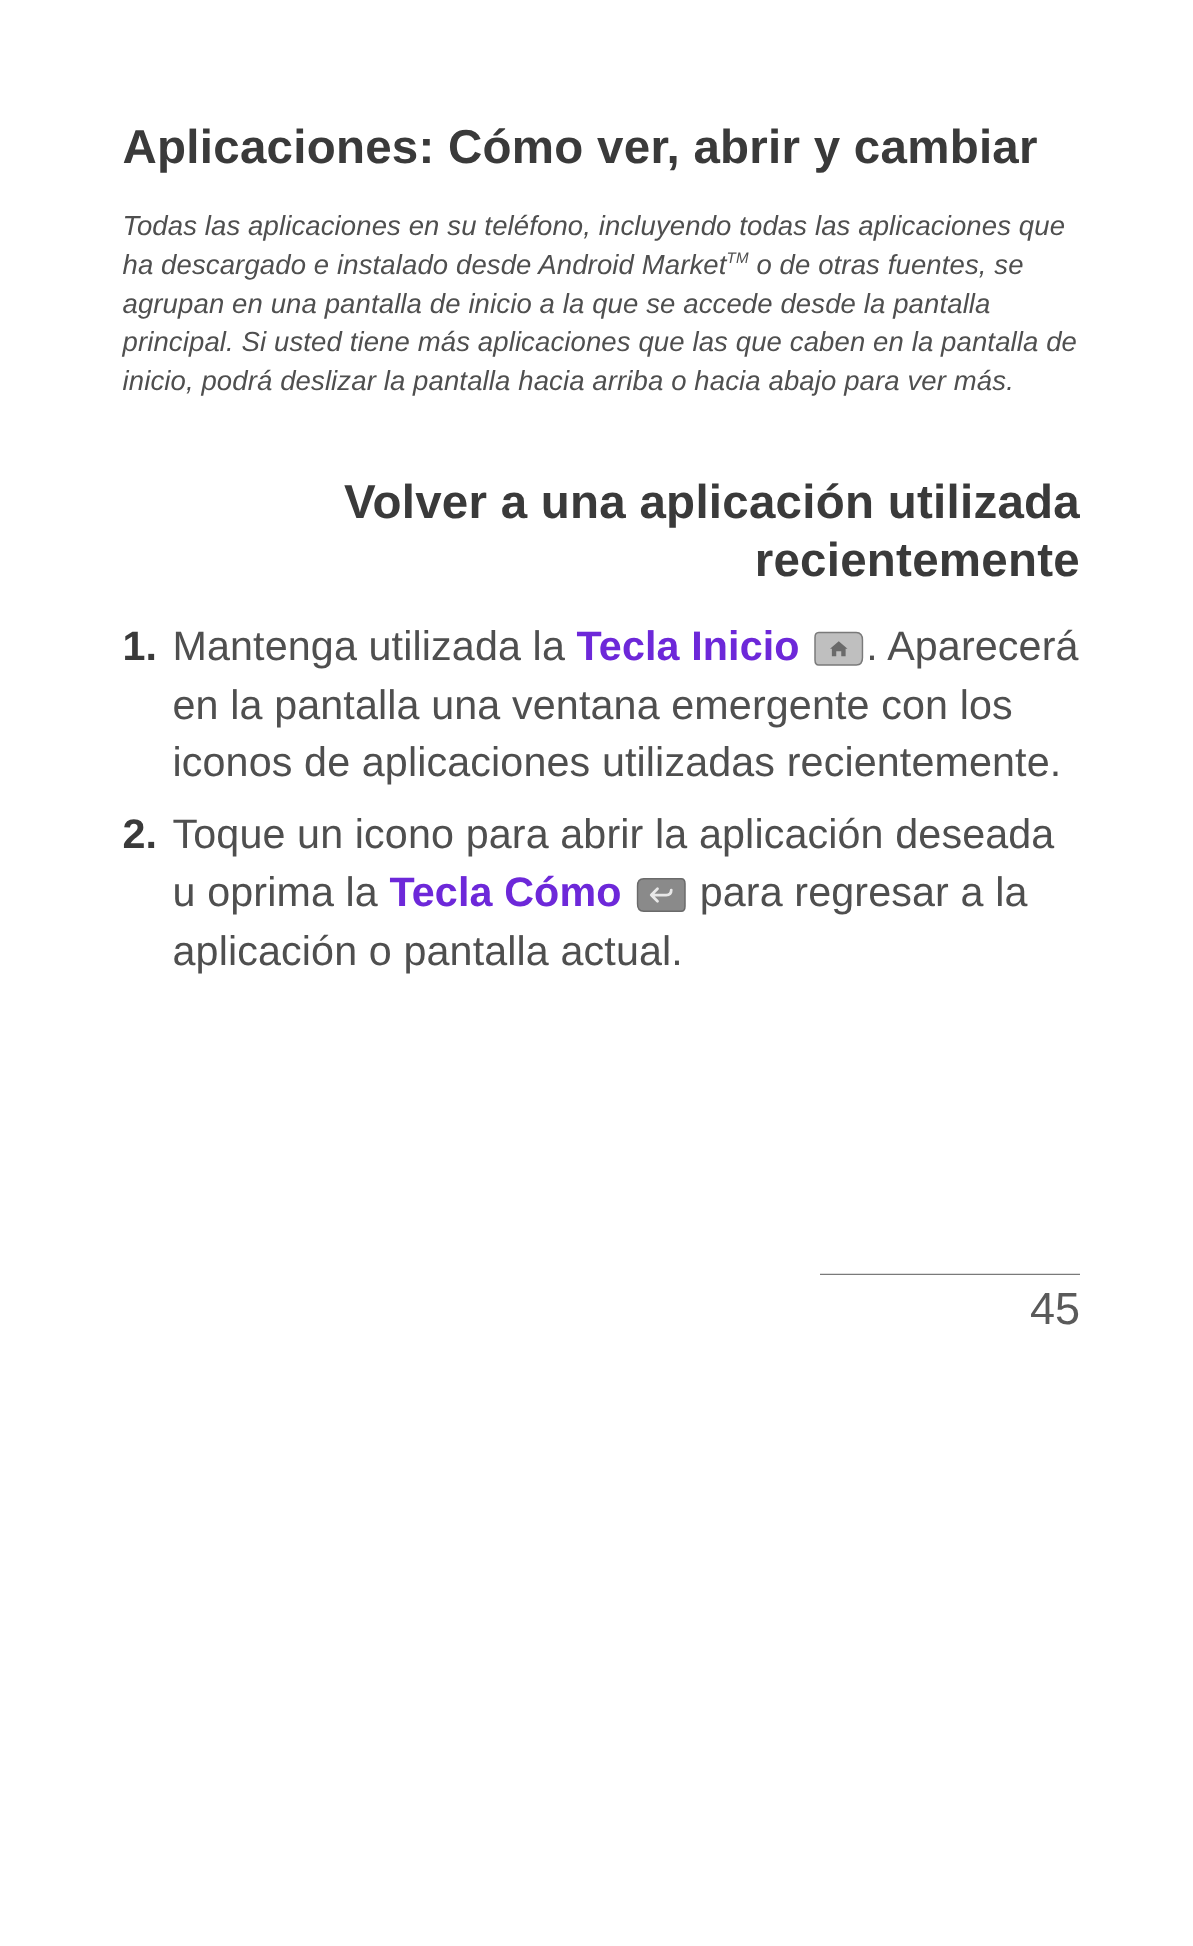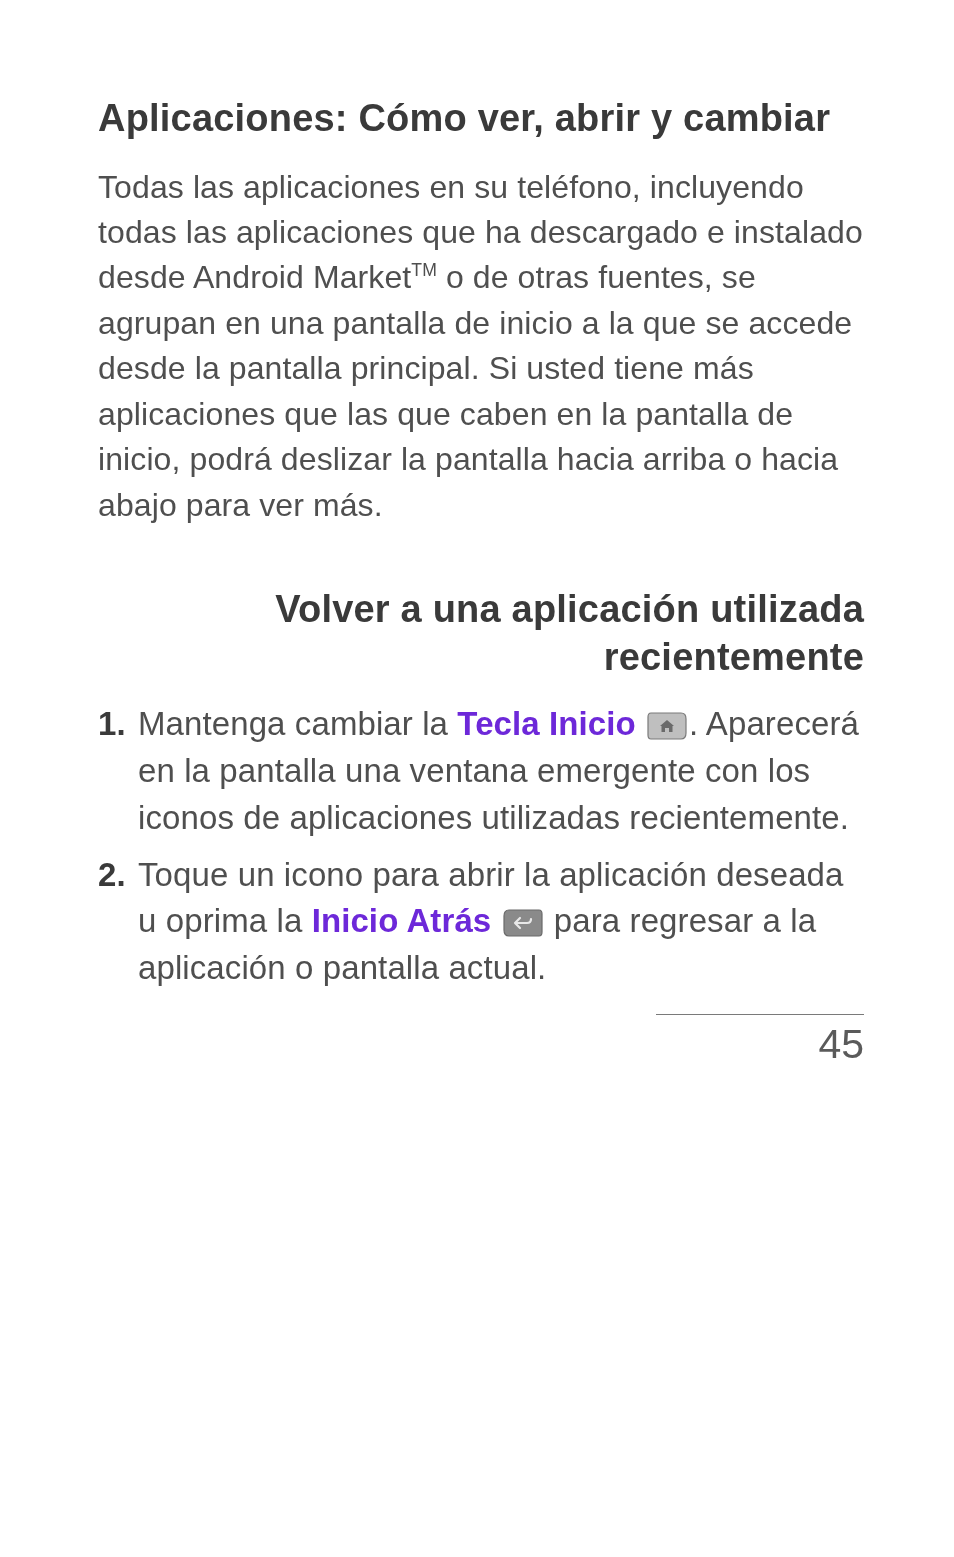--- a/index.html
+++ b/index.html
@@ -1,53 +1,53 @@
 <!DOCTYPE html>
 <html><head>
 <meta charset="utf-8">
 <style>
   * { margin: 0; padding: 0; box-sizing: border-box; }
   html, body { width: 954px; height: 1557px; background: #ffffff; font-family: "Helvetica Neue", Helvetica, Arial, sans-serif; color: #4a4a4a; }
   .page { position: relative; width: 954px; height: 1138px; padding: 95px 90px 0 98px; }
   h2.section-title { font-size: 38px; font-weight: 600; color: #3a3a3a; line-height: 1.25; margin-bottom: 22px; letter-spacing: 0.2px; }
   h2.section-title.second { margin-top: 58px; margin-bottom: 20px; text-align: right; }
-  p.body { font-size: 32px; font-weight: 300; color: #4f4f4f; line-height: 1.42; letter-spacing: 0.1px; }
+  p.body { font-size: 22px; font-weight: 300; color: #4f4f4f; line-height: 1.42; letter-spacing: 0.1px; font-style: italic; }
   sup.tm { font-size: 0.55em; vertical-align: super; font-weight: 400; }
   ol.steps { list-style: none; margin-top: 2px; }
   ol.steps li { font-size: 33px; font-weight: 300; color: #4f4f4f; line-height: 1.42; padding-left: 40px; position: relative; margin-bottom: 10px; letter-spacing: 0.1px; }
   ol.steps li .num { position: absolute; left: 0; top: 0; font-weight: 600; color: #3a3a3a; }
   .bold { font-weight: 700; color: #6d28d9; }
   .key-icon { display: inline-block; vertical-align: -6px; margin: 0 2px; }
   .key-icon svg { display: block; }
   .pagenum-wrap { position: absolute; right: 90px; bottom: 70px; }
   .pagenum-rule { width: 208px; height: 1px; background: #7a7a7a; margin-bottom: 6px; }
-  .pagenum { font-size: 41px; color: #5a5a5a; text-align: right; font-weight: 300; }
+  .pagenum { font-size: 36px; color: #5a5a5a; text-align: right; font-weight: 300; }
 </style>
 </head>
 <body>
 
 <div class="page">
 
   <h2 class="section-title">Aplicaciones: Cómo ver, abrir y cambiar</h2>
 
   <p class="body">
     <span>Todas las aplicaciones en su teléfono, incluyendo todas las aplicaciones que ha descargado e instalado desde Android Market</span><sup class="tm">TM</sup><span> o de otras fuentes, se agrupan en una pantalla de inicio a la que se accede desde la pantalla principal. Si usted tiene más aplicaciones que las que caben en la pantalla de inicio, podrá deslizar la pantalla hacia arriba o hacia abajo para ver más.</span>
   </p>
 
   <h2 class="section-title second">Volver a una aplicación utilizada recientemente</h2>
 
   <ol class="steps">
     <li>
-      <span class="num">1.</span><span> Mantenga cambiar la </span><span class="bold">Tecla Inicio</span><span> </span><span class="key-icon"><svg width="40" height="30" viewBox="0 0 40 30">
+      <span class="num">1.</span><span> Mantenga utilizada la </span><span class="bold">Tecla Inicio</span><span> </span><span class="key-icon"><svg width="40" height="30" viewBox="0 0 40 30">
             <path d="M4 2 Q1 2 1 6 L1 24 Q1 28 4 28 L34 28 Q39 28 39 22 L39 8 Q39 2 34 2 Z" fill="#bfbfbf" stroke="#7a7a7a" stroke-width="1.2"></path>
             <path d="M20 9 L13 15 L14.5 15 L14.5 21 L18 21 L18 17 L22 17 L22 21 L25.5 21 L25.5 15 L27 15 Z" fill="#6a6a6a"></path>
           </svg></span><span>. Aparecerá en la pantalla una ventana emergente con los iconos de aplicaciones utilizadas recientemente.</span>
     </li>
     <li>
-      <span class="num">2.</span><span>Toque un icono para abrir la aplicación deseada u oprima la </span><span class="bold">Inicio Atrás</span><span> </span><span class="key-icon"><svg width="40" height="30" viewBox="0 0 40 30">
+      <span class="num">2.</span><span>Toque un icono para abrir la aplicación deseada u oprima la </span><span class="bold">Tecla Cómo</span><span> </span><span class="key-icon"><svg width="40" height="30" viewBox="0 0 40 30">
             <path d="M6 2 Q1 2 1 8 L1 22 Q1 28 6 28 L36 28 Q39 28 39 24 L39 6 Q39 2 36 2 Z" fill="#8a8a8a" stroke="#6a6a6a" stroke-width="1.2"></path>
             <path d="M17 10 L12 15 L17 20 M12 15 L24 15 Q28 15 28 11" fill="none" stroke="#e8e8e8" stroke-width="2.2" stroke-linecap="round" stroke-linejoin="round"></path>
           </svg></span><span> para regresar a la aplicación o pantalla actual.</span>
     </li>
   </ol>
 
   <div class="pagenum-wrap">
     <div class="pagenum-rule"></div>
     <div class="pagenum">45</div>
   </div>

